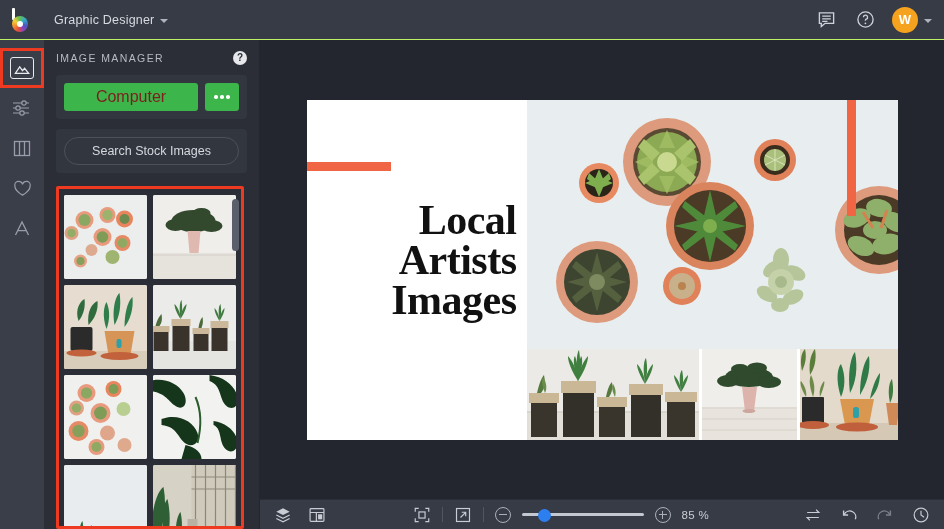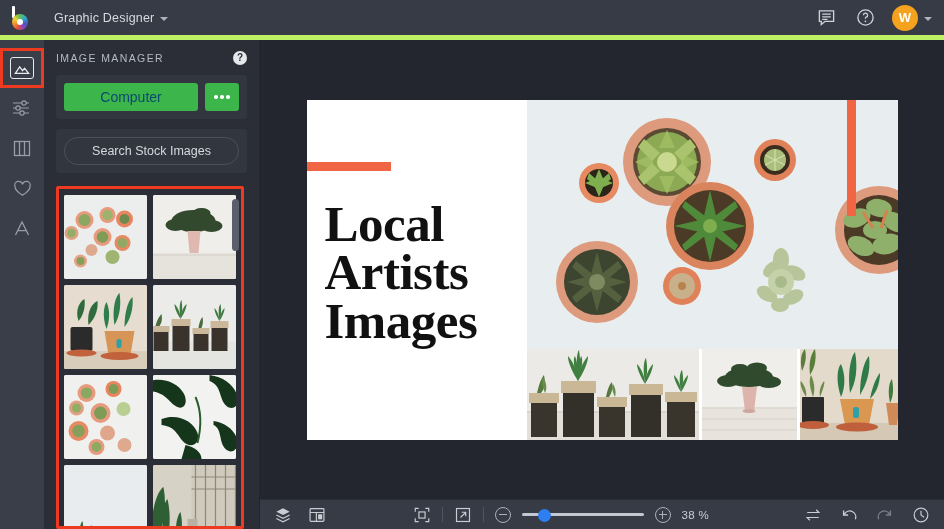--- a/index.html
+++ b/index.html
@@ -10,21 +10,21 @@
     font-family: "Liberation Sans", sans-serif;
     -webkit-font-smoothing: antialiased;
   }
   #app { position: relative; width: 944px; height: 529px; }
 
   
   .topbar {
     position: absolute; top: 0; left: 0; width: 944px; height: 40px;
     background: #373b46;
     display: flex; align-items: center;
-    border-bottom: 5px solid #bef264;
+    border-bottom: 1px solid #bef264;
   }
   .logo-wrap { width: 44px; display: flex; justify-content: center; align-items: center; }
   .logo { position: relative; width: 22px; height: 24px; }
   .logo .stem {
     position: absolute; left: 1px; top: 0; width: 3px; height: 12px;
     background: #ffffff; border-radius: 1px;
   }
   .logo .wheel {
     position: absolute; left: 1px; top: 8px; width: 16px; height: 16px;
     border-radius: 50%;
@@ -110,22 +110,22 @@
   .help-dot {
     width: 14px; height: 14px; border-radius: 50%; background: #e6e8ec;
     color: #2b2e37; font-size: 10px; font-weight: bold;
     display: flex; align-items: center; justify-content: center; cursor: pointer;
   }
   .panel-section {
     margin: 0 12px 10px 12px; background: #32363f; border-radius: 4px; padding: 8px;
   }
   .row { display: flex; gap: 7px; }
   .btn-green {
-    flex: 1; height: 28px; background: #3cb54a; color: #0c4a6e;
-    border: none; border-radius: 3px; font-size: 14px; cursor: pointer;
+    flex: 1; height: 28px; background: #3cb54a; color: #7f1d1d;
+    border: none; border-radius: 3px; font-size: 16px; cursor: pointer;
     font-family: "Liberation Sans", sans-serif;
   }
   .btn-dots {
     width: 34px; height: 28px; background: #3cb54a; border: none; border-radius: 3px;
     color: #ffffff; display: flex; align-items: center; justify-content: center;
     cursor: pointer; gap: 2.5px;
   }
   .btn-dots i { width: 3.5px; height: 3.5px; border-radius: 50%; background: #fff; display: block; }
   .btn-outline {
     width: 100%; height: 28px; background: transparent; color: #d5d8de;
@@ -159,23 +159,23 @@
   }
   .artboard {
     width: 591px; height: 340px; background: #ffffff; position: relative; overflow: hidden;
   }
   .ab-left { position: absolute; left: 0; top: 0; width: 220px; height: 340px; background: #ffffff; }
   .ab-rule {
     position: absolute; left: 0; top: 62px; width: 84px; height: 9px; background: #f06543;
   }
   .hero-title {
     position: absolute; left: 16px; top: 100px; width: 204px;
-    text-align: left; padding-right: 8px;
+    text-align: right; padding-right: 8px;
     font-family: "Liberation Serif", serif; font-weight: bold;
-    font-size: 51px; line-height: 0.96; color: #111111; letter-spacing: -0.5px;
+    font-size: 42px; line-height: 0.96; color: #111111; letter-spacing: -0.5px;
   }
   .hero-title span { position: relative; display: inline-block; padding: 0 2px; }
   .hero-title span::before {
     content: ""; position: absolute; left: -8px; right: -8px; top: 34%; bottom: 12%;
     background: #f4714f; z-index: -1; border-radius: 2px;
     transform: rotate(-0.6deg);
   }
   .hero-sub {
     position: absolute; left: 16px; top: 238px; width: 204px;
     text-align: center; padding-right: 8px;
@@ -760,21 +760,21 @@
           <path d="M7.2 12.8L13 7M8.6 6.9H13v4.4"></path>
         </svg>
       </span>
       <span class="divider"></span>
       <span class="circ-btn"></span>
       <span class="slider">
         <span class="track"></span>
         <span class="knob" id="zoom-knob" style="left: calc(16% - 3px);"></span>
       </span>
       <span class="circ-btn plus"></span>
-      <span class="zoomval">38 %</span>
+      <span class="zoomval">85 %</span>
     </div>
 
     <div class="bb-right">
       <span class="bb-ic">
         <svg width="18" height="18" viewBox="0 0 20 20" fill="none" stroke="currentColor" stroke-width="1.3">
           <path d="M3.5 7.2h13l-3-3M16.5 12.8h-13l3 3"></path>
         </svg>
       </span>
       <span class="bb-ic">
         <svg width="18" height="18" viewBox="0 0 20 20" fill="none" stroke="currentColor" stroke-width="1.5">

